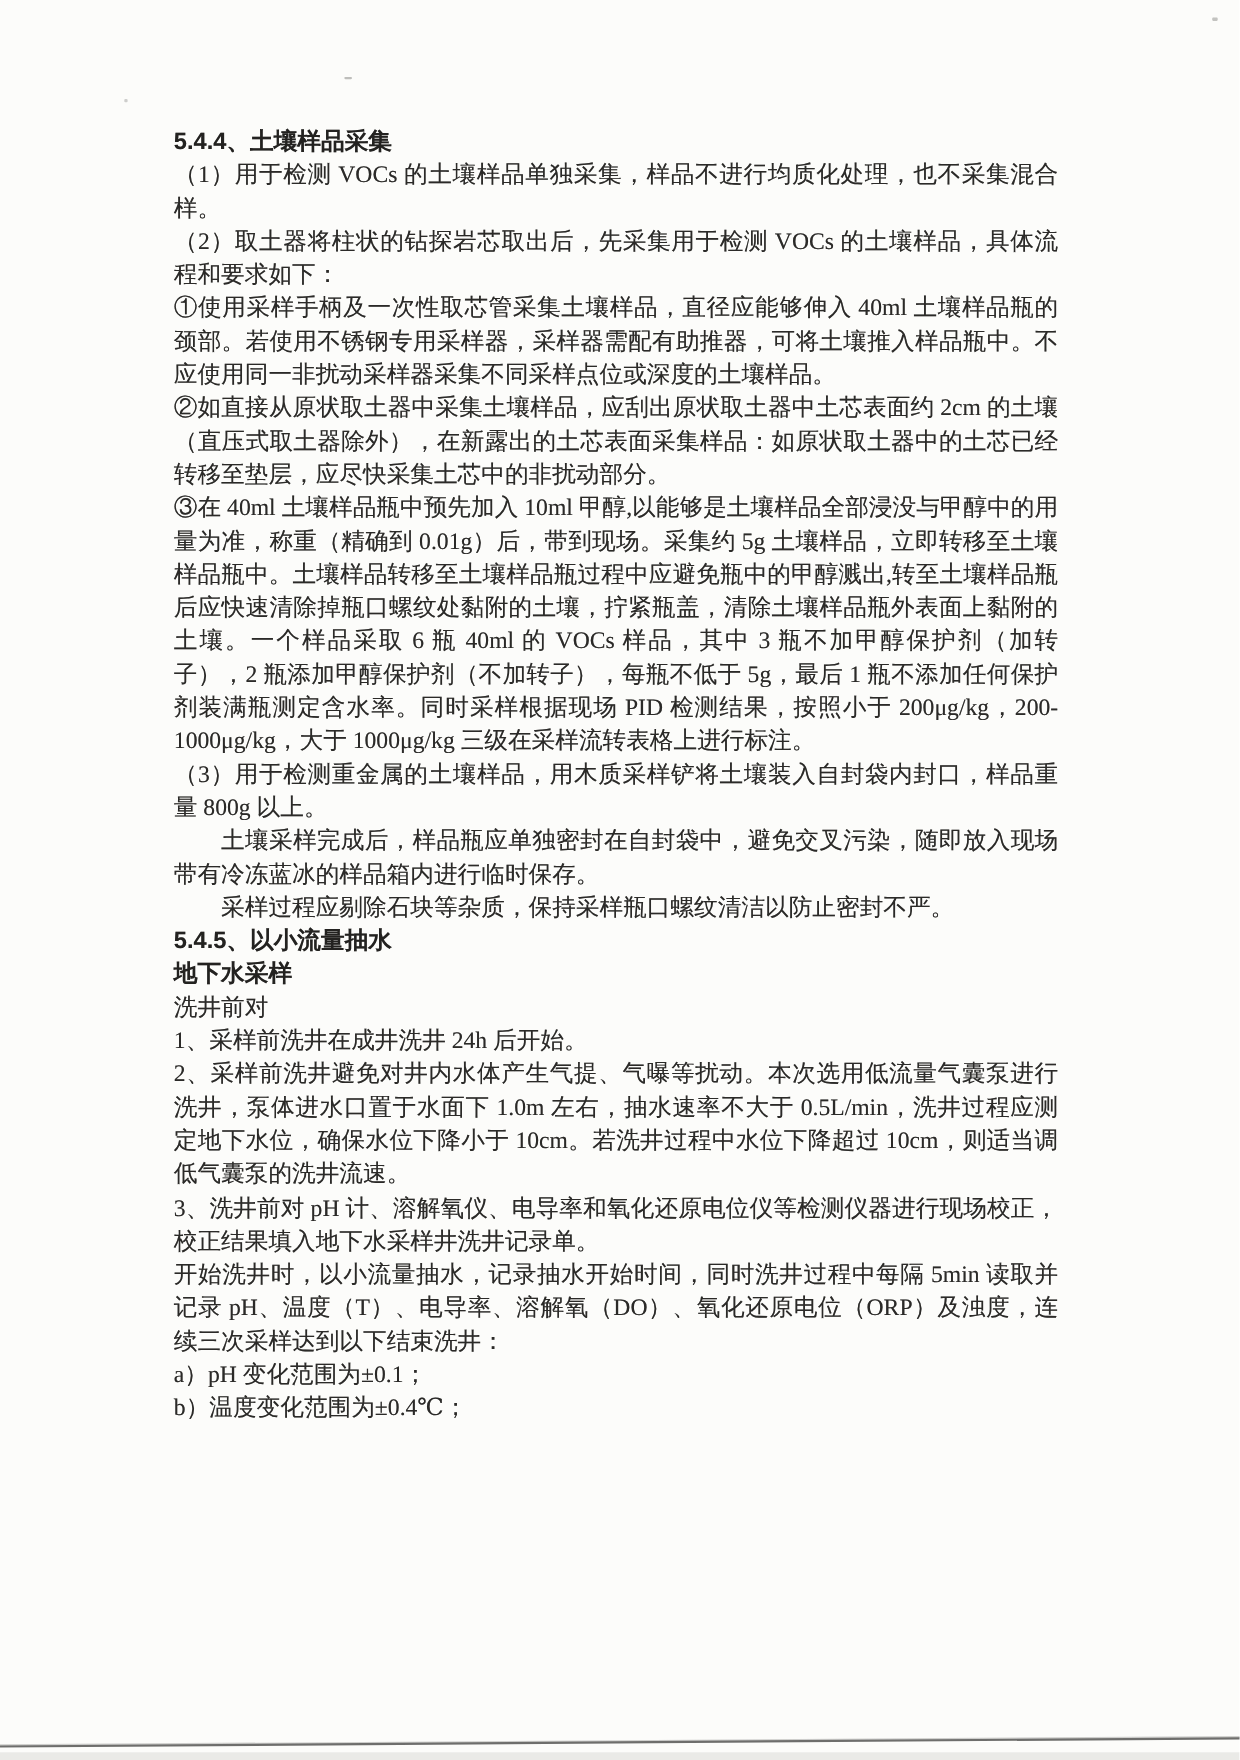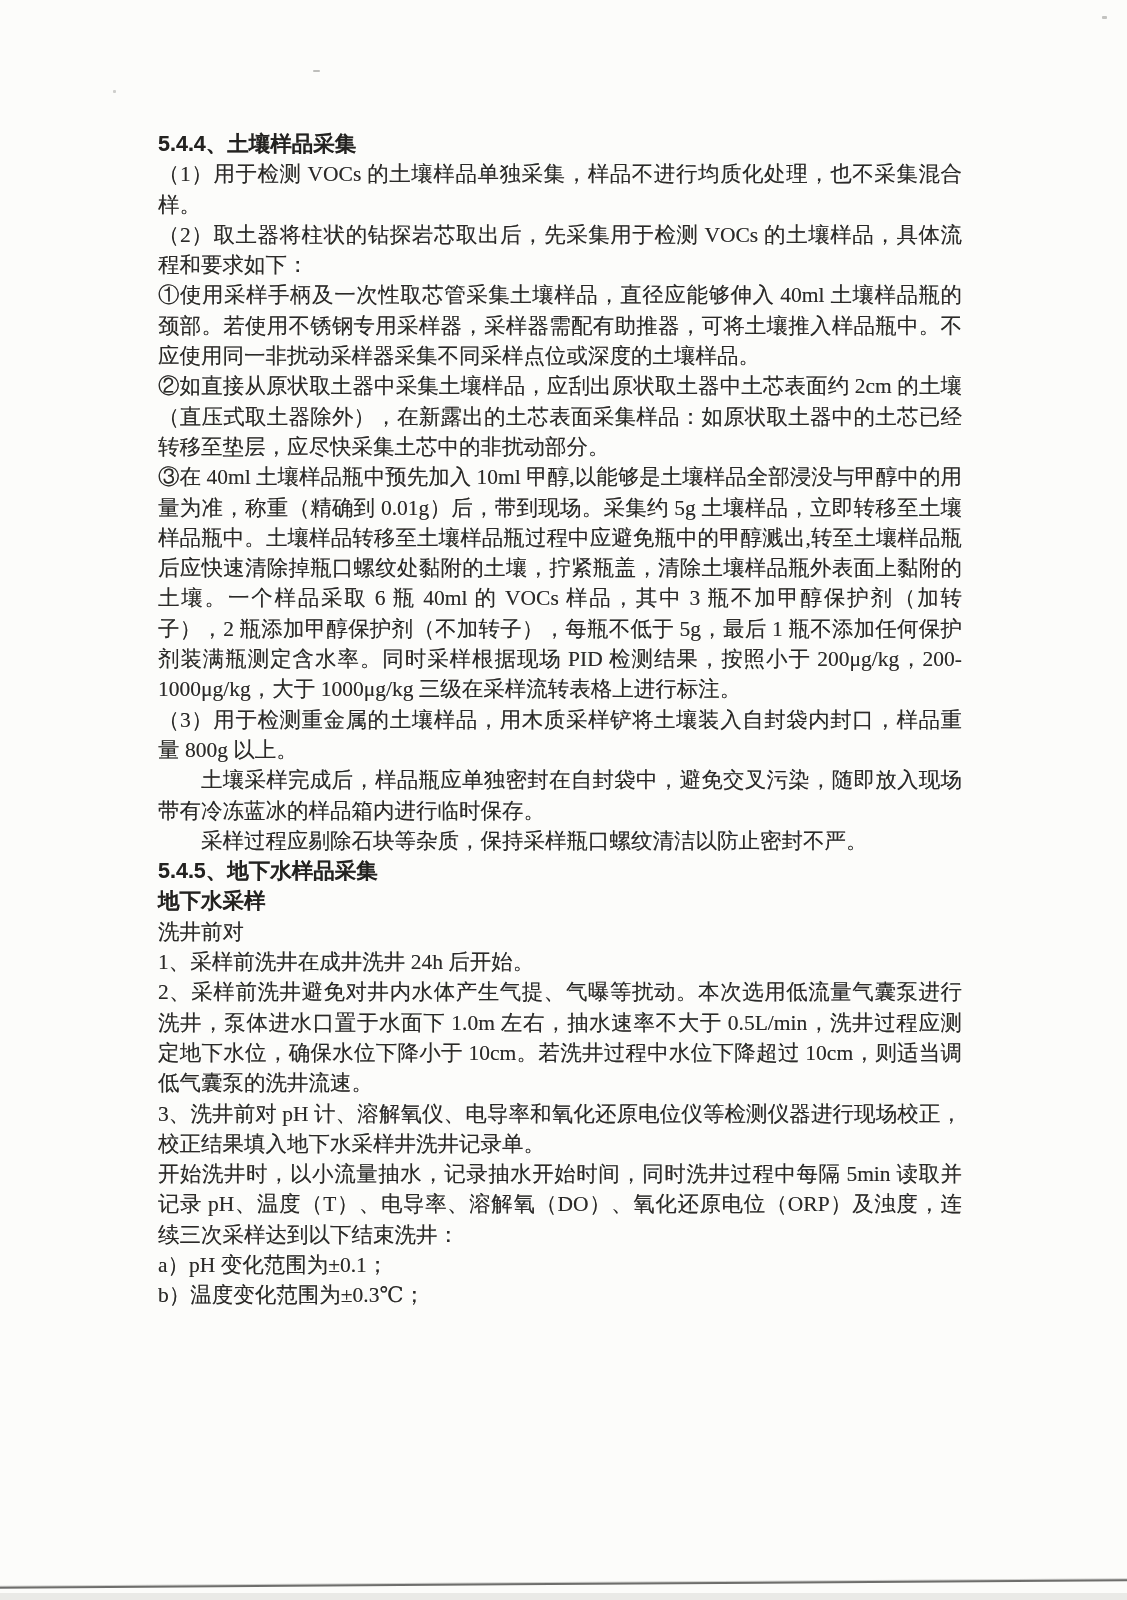--- a/index.html
+++ b/index.html
@@ -12,21 +12,21 @@
     width: 1127px;
     height: 1600px;
     background: #fcfcfa;
     overflow: hidden;
     font-family: "Liberation Serif", "DejaVu Serif", serif;
     color: #2b2a28;
   }
   .doc {
     position: absolute;
     left: 158px;
-    top: 129px;
+    top: 113px;
     width: 804px;
     font-size: 21.5px;
     line-height: 30.3px;
     text-shadow: 0 0 0.6px rgba(40,40,40,0.45);
   }
   .doc p, .doc h2, .doc h3 {
     margin: 0;
     padding: 0;
   }
   .para {
@@ -78,29 +78,29 @@
   <div class="doc">
     <h2 class="h">5.4.4、土壤样品采集</h2>
     <p class="para">（1）用于检测 VOCs 的土壤样品单独采集，样品不进行均质化处理，也不采集混合样。</p>
     <p class="para">（2）取土器将柱状的钻探岩芯取出后，先采集用于检测 VOCs 的土壤样品，具体流程和要求如下：</p>
     <p class="para">①使用采样手柄及一次性取芯管采集土壤样品，直径应能够伸入 40ml 土壤样品瓶的颈部。若使用不锈钢专用采样器，采样器需配有助推器，可将土壤推入样品瓶中。不应使用同一非扰动采样器采集不同采样点位或深度的土壤样品。</p>
     <p class="para">②如直接从原状取土器中采集土壤样品，应刮出原状取土器中土芯表面约 2cm 的土壤（直压式取土器除外），在新露出的土芯表面采集样品：如原状取土器中的土芯已经转移至垫层，应尽快采集土芯中的非扰动部分。</p>
     <p class="para">③在 40ml 土壤样品瓶中预先加入 10ml 甲醇,以能够是土壤样品全部浸没与甲醇中的用量为准，称重（精确到 0.01g）后，带到现场。采集约 5g 土壤样品，立即转移至土壤样品瓶中。土壤样品转移至土壤样品瓶过程中应避免瓶中的甲醇溅出,转至土壤样品瓶后应快速清除掉瓶口螺纹处黏附的土壤，拧紧瓶盖，清除土壤样品瓶外表面上黏附的土壤。一个样品采取 6 瓶 40ml 的 VOCs 样品，其中 3 瓶不加甲醇保护剂（加转子），2 瓶添加甲醇保护剂（不加转子），每瓶不低于 5g，最后 1 瓶不添加任何保护剂装满瓶测定含水率。同时采样根据现场 PID 检测结果，按照小于 200μg/kg，200-1000μg/kg，大于 1000μg/kg 三级在采样流转表格上进行标注。</p>
     <p class="para">（3）用于检测重金属的土壤样品，用木质采样铲将土壤装入自封袋内封口，样品重量 800g 以上。</p>
     <p class="para indent">土壤采样完成后，样品瓶应单独密封在自封袋中，避免交叉污染，随即放入现场带有冷冻蓝冰的样品箱内进行临时保存。</p>
     <p class="para indent">采样过程应剔除石块等杂质，保持采样瓶口螺纹清洁以防止密封不严。</p>
-    <h2 class="h">5.4.5、地下水样品采集</h2>
+    <h2 class="h">5.4.5、以小流量抽水</h2>
     <h3 class="h">地下水采样</h3>
     <p class="para">洗井前对</p>
     <p class="para">1、采样前洗井在成井洗井 24h 后开始。</p>
     <p class="para">2、采样前洗井避免对井内水体产生气提、气曝等扰动。本次选用低流量气囊泵进行洗井，泵体进水口置于水面下 1.0m 左右，抽水速率不大于 0.5L/min，洗井过程应测定地下水位，确保水位下降小于 10cm。若洗井过程中水位下降超过 10cm，则适当调低气囊泵的洗井流速。</p>
     <p class="para">3、洗井前对 pH 计、溶解氧仪、电导率和氧化还原电位仪等检测仪器进行现场校正，校正结果填入地下水采样井洗井记录单。</p>
     <p class="para">开始洗井时，以小流量抽水，记录抽水开始时间，同时洗井过程中每隔 5min 读取并记录 pH、温度（T）、电导率、溶解氧（DO）、氧化还原电位（ORP）及浊度，连续三次采样达到以下结束洗井：</p>
     <p class="para">a）pH 变化范围为±0.1；</p>
-    <p class="para">b）温度变化范围为±0.3℃；</p>
+    <p class="para">b）温度变化范围为±0.4℃；</p>
   </div>
 
   <div class="speck speck-a"></div>
   <div class="speck speck-b"></div>
   <div class="speck speck-c"></div>
 
   <div class="bottom-rule"></div>
   <div class="bottom-edge"></div>
 
 </div>

